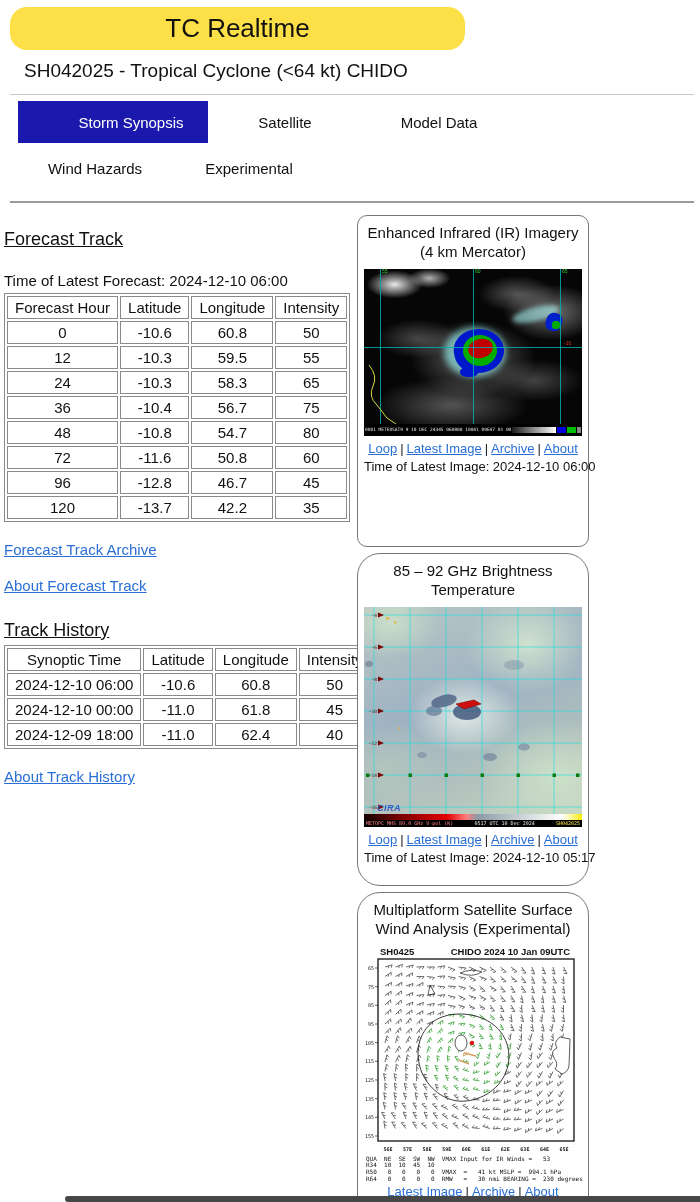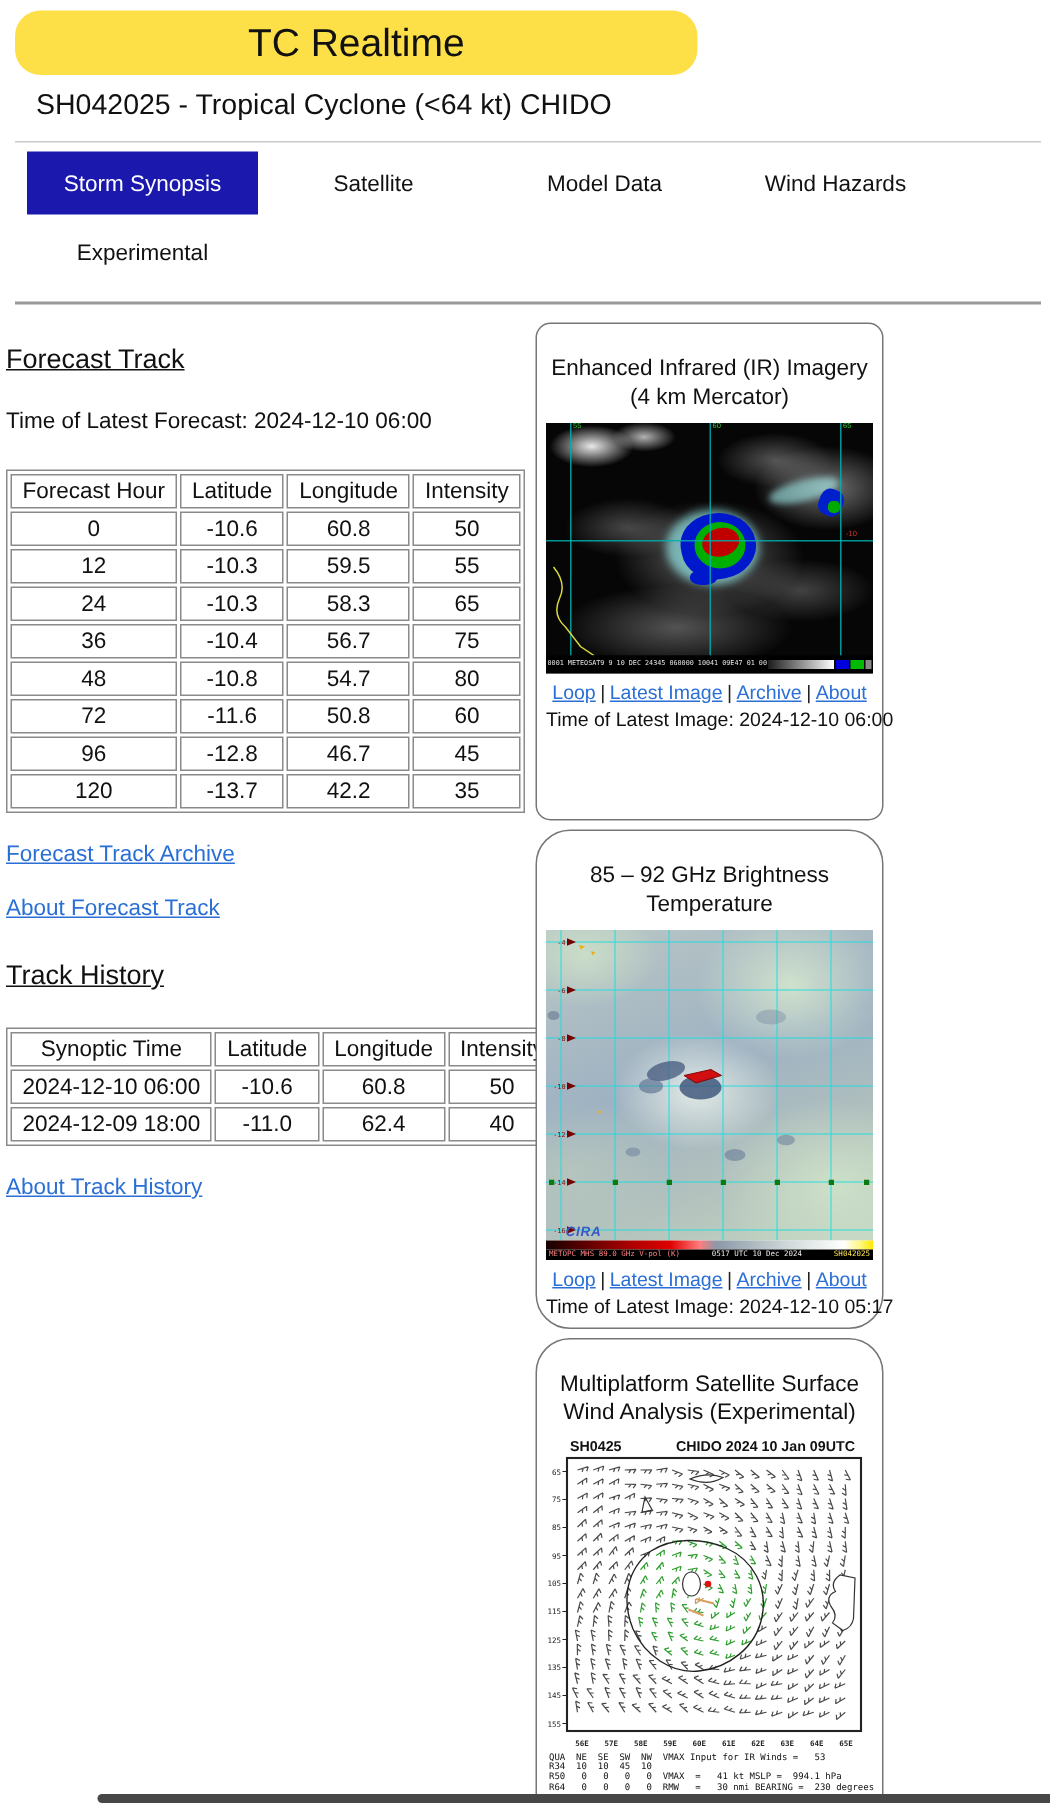--- a/index.html
+++ b/index.html
@@ -11,36 +11,36 @@
     display:flex;align-items:center;justify-content:center;}
   .app-title{font-size:26px;}
   .storm-title{margin:10px 16px 0 24px;font-size:19px;}
   .hr1{border:none;border-top:1px solid #c9c9c9;margin:12px 6px 0 10px;}
   .hr2{border:none;border-top:2px solid #9a9a9a;margin:8px 6px 0 10px;}
 
   
   .nav{display:flex;flex-wrap:wrap;width:640px;margin:6px 0 0 18px;}
   .tab{width:154px;height:42px;display:flex;align-items:center;justify-content:center;
     font-size:15px;cursor:pointer;margin-bottom:4px;}
-  .tab.active{background:#1a18ad;color:#fff;}
+  .tab.active{background:#1a18ad;color:#fff;padding-left:36px;}
 
   
   .main{display:flex;align-items:flex-start;}
   .left{box-sizing:border-box;width:357px;padding-left:4px;}
   .sec{font-size:18px;font-weight:normal;text-decoration:underline;margin:26px 0 0 0;}
   .latest{font-size:15px;margin-top:22px;}
-  table{border-collapse:separate;border-spacing:2px;border:1px solid #8a8a8a;margin-top:24px;font-size:15px;}
+  table{border-collapse:separate;border-spacing:2px;border:1px solid #8a8a8a;margin-top:4px;font-size:15px;}
   th,td{border:1px solid #8a8a8a;font-weight:normal;text-align:center;padding:2px 7px;white-space:nowrap;}
   .biglink{display:block;color:#2a6fd6;text-decoration:underline;font-size:15px;margin-top:19px;cursor:pointer;width:max-content;}
   .sec2{margin-top:26px;}
 
   
   .right{width:232px;margin:12px 0 0 0;display:flex;flex-direction:column;}
   .panel{box-sizing:border-box;width:232px;border:1px solid #767676;border-radius:10px;
-    padding:18px 6px;text-align:center;background:#fff;}
+    padding:5px 6px;text-align:center;background:#fff;}
   .panel+.panel{margin-top:6px;border-radius:23px;}
   .p1{height:332px}.p2{height:333px}.p3{height:330px}
   .ptitle{font-size:15px;line-height:1.25;margin:3px 2px 7px;}
   .plinks{font-size:13px;margin-top:5px;white-space:nowrap;}
   .plinks a{color:#2a6fd6;text-decoration:underline;cursor:pointer;}
   .sep{color:#222;margin:0 3px;}
   .ptime{font-size:13px;margin-top:3px;white-space:nowrap;}
 
   
   .ir{position:relative;width:218px;height:167px;margin:0 auto;overflow:hidden;text-align:left;background:#060606;}
@@ -211,20 +211,26 @@
             <th>Longitude</th>
             <th>Intensity</th>
           </tr>
         </thead>
         <tbody>
           <tr>
               <td>2024-12-10 06:00</td>
               <td>-10.6</td>
               <td>60.8</td>
               <td>50</td>
+            </tr>
+          <tr>
+              <td>2024-12-10 00:00</td>
+              <td>-11.0</td>
+              <td>61.8</td>
+              <td>45</td>
             </tr>
           <tr>
               <td>2024-12-09 18:00</td>
               <td>-11.0</td>
               <td>62.4</td>
               <td>40</td>
             </tr>
         </tbody>
       </table>
 

